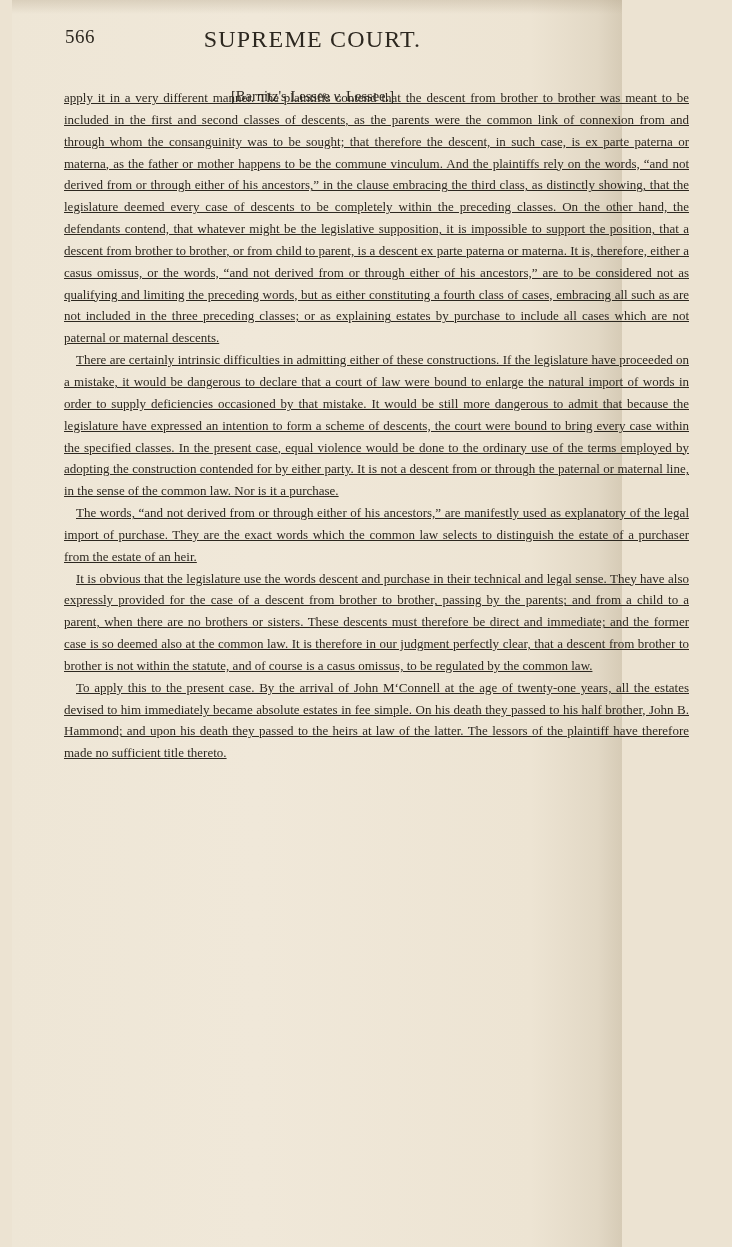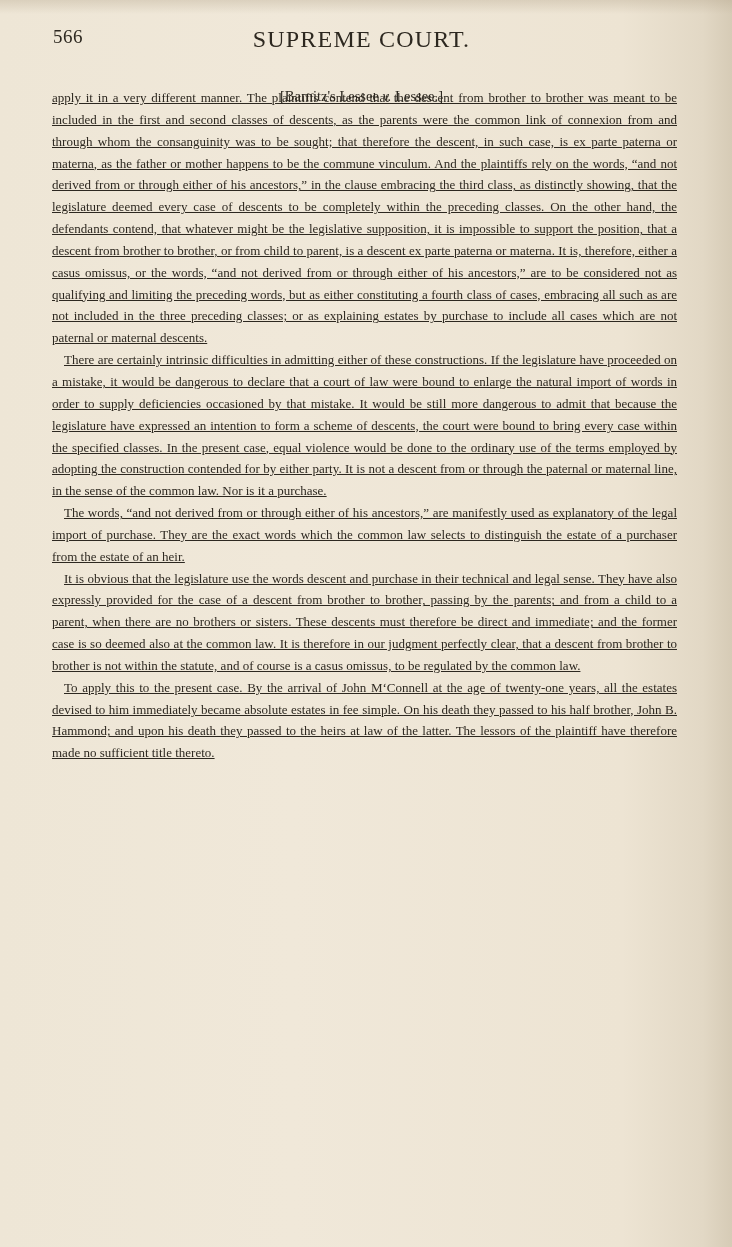--- a/index.html
+++ b/index.html
@@ -7,26 +7,27 @@
       padding: 0;
     }
     body {
       width: 732px;
       height: 1247px;
       overflow: hidden;
       background: #ece3d2;
     }
     .page {
       position: relative;
-      width: 732px;
+      width: 610px;
       height: 1247px;
       background: linear-gradient(90deg, #eee6d6 0%, #f0e8d9 40%, #ede4d3 85%, #e2d8c5 96%, #d6cbb6 100%);
       color: #2d2820;
       font-family: "Liberation Serif", "DejaVu Serif", serif;
       box-sizing: border-box;
+      margin-left: 12px;
     }
     .top-shade {
       position: absolute;
       left: 0; top: 0; right: 0; height: 14px;
       background: linear-gradient(180deg, rgba(180,165,140,0.35), rgba(180,165,140,0));
     }
     .header {
       position: absolute;
       left: 53px;
       right: 62px;

